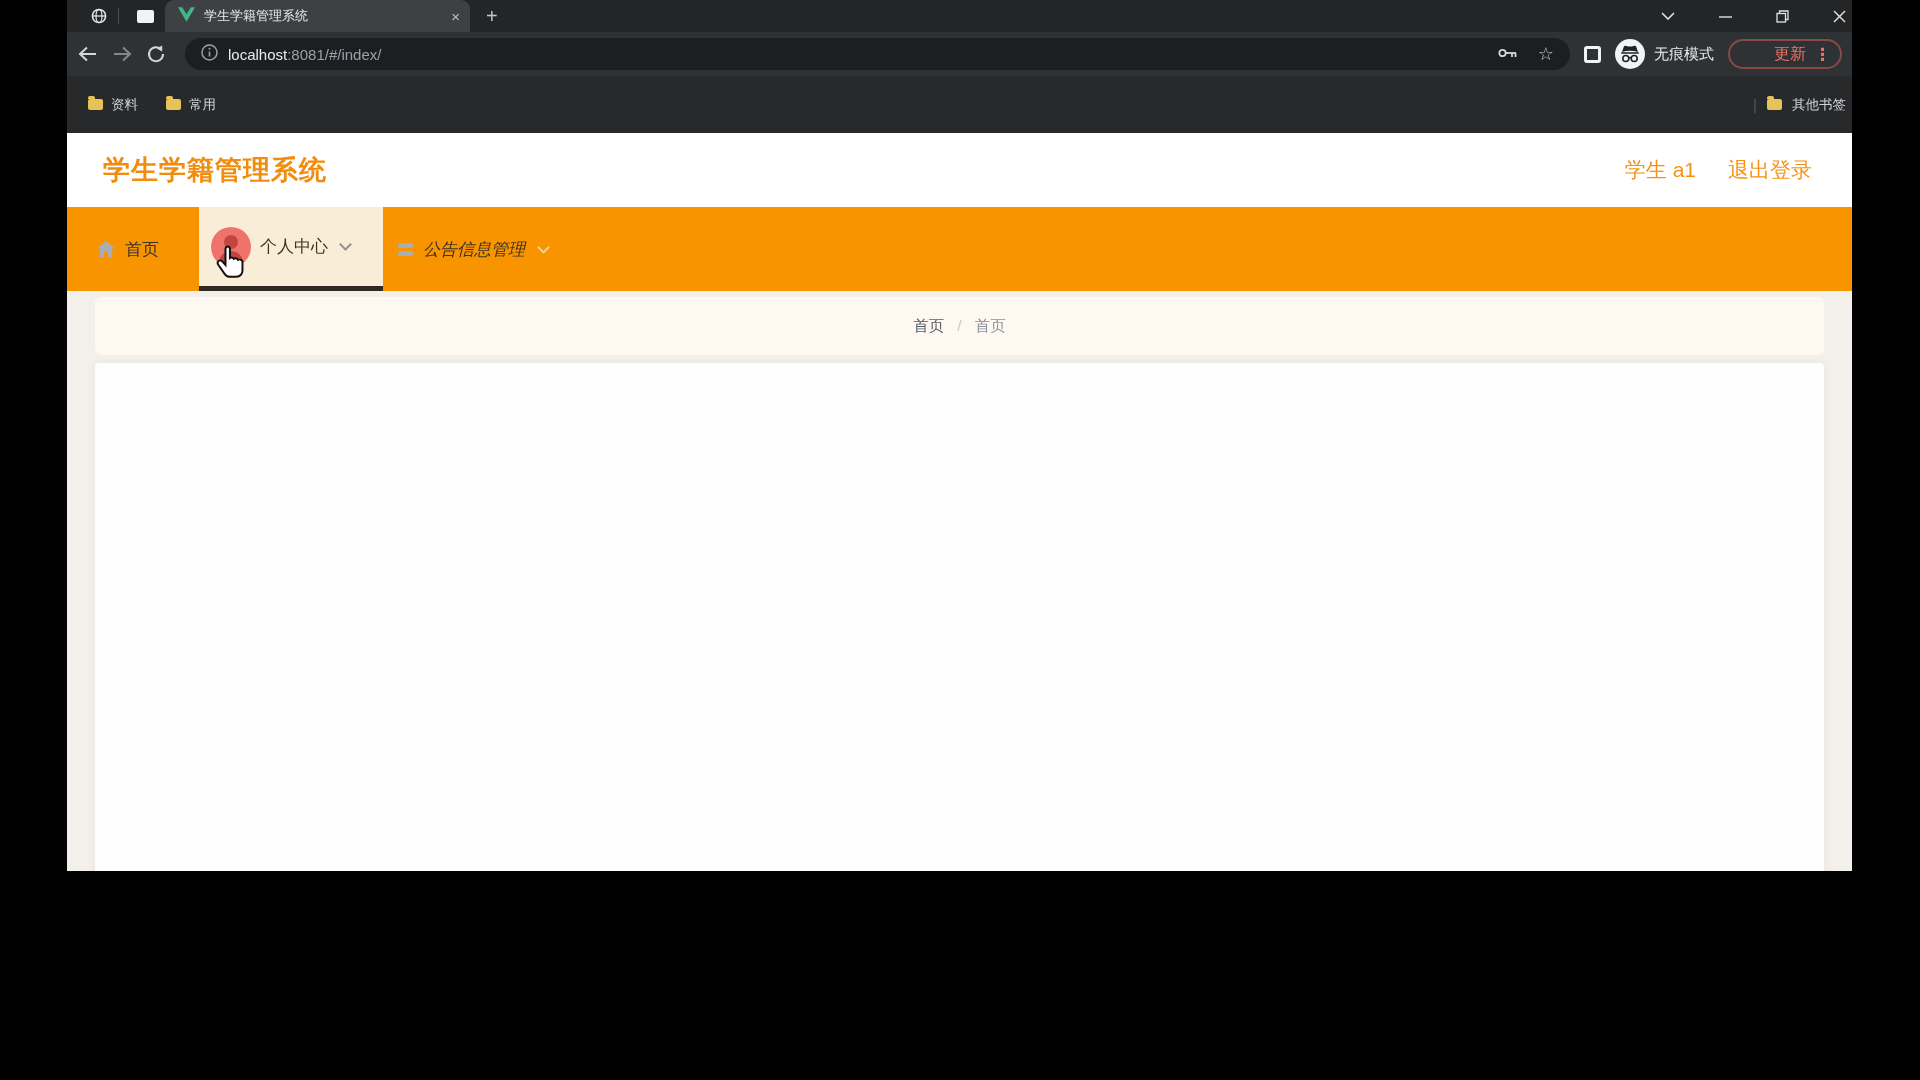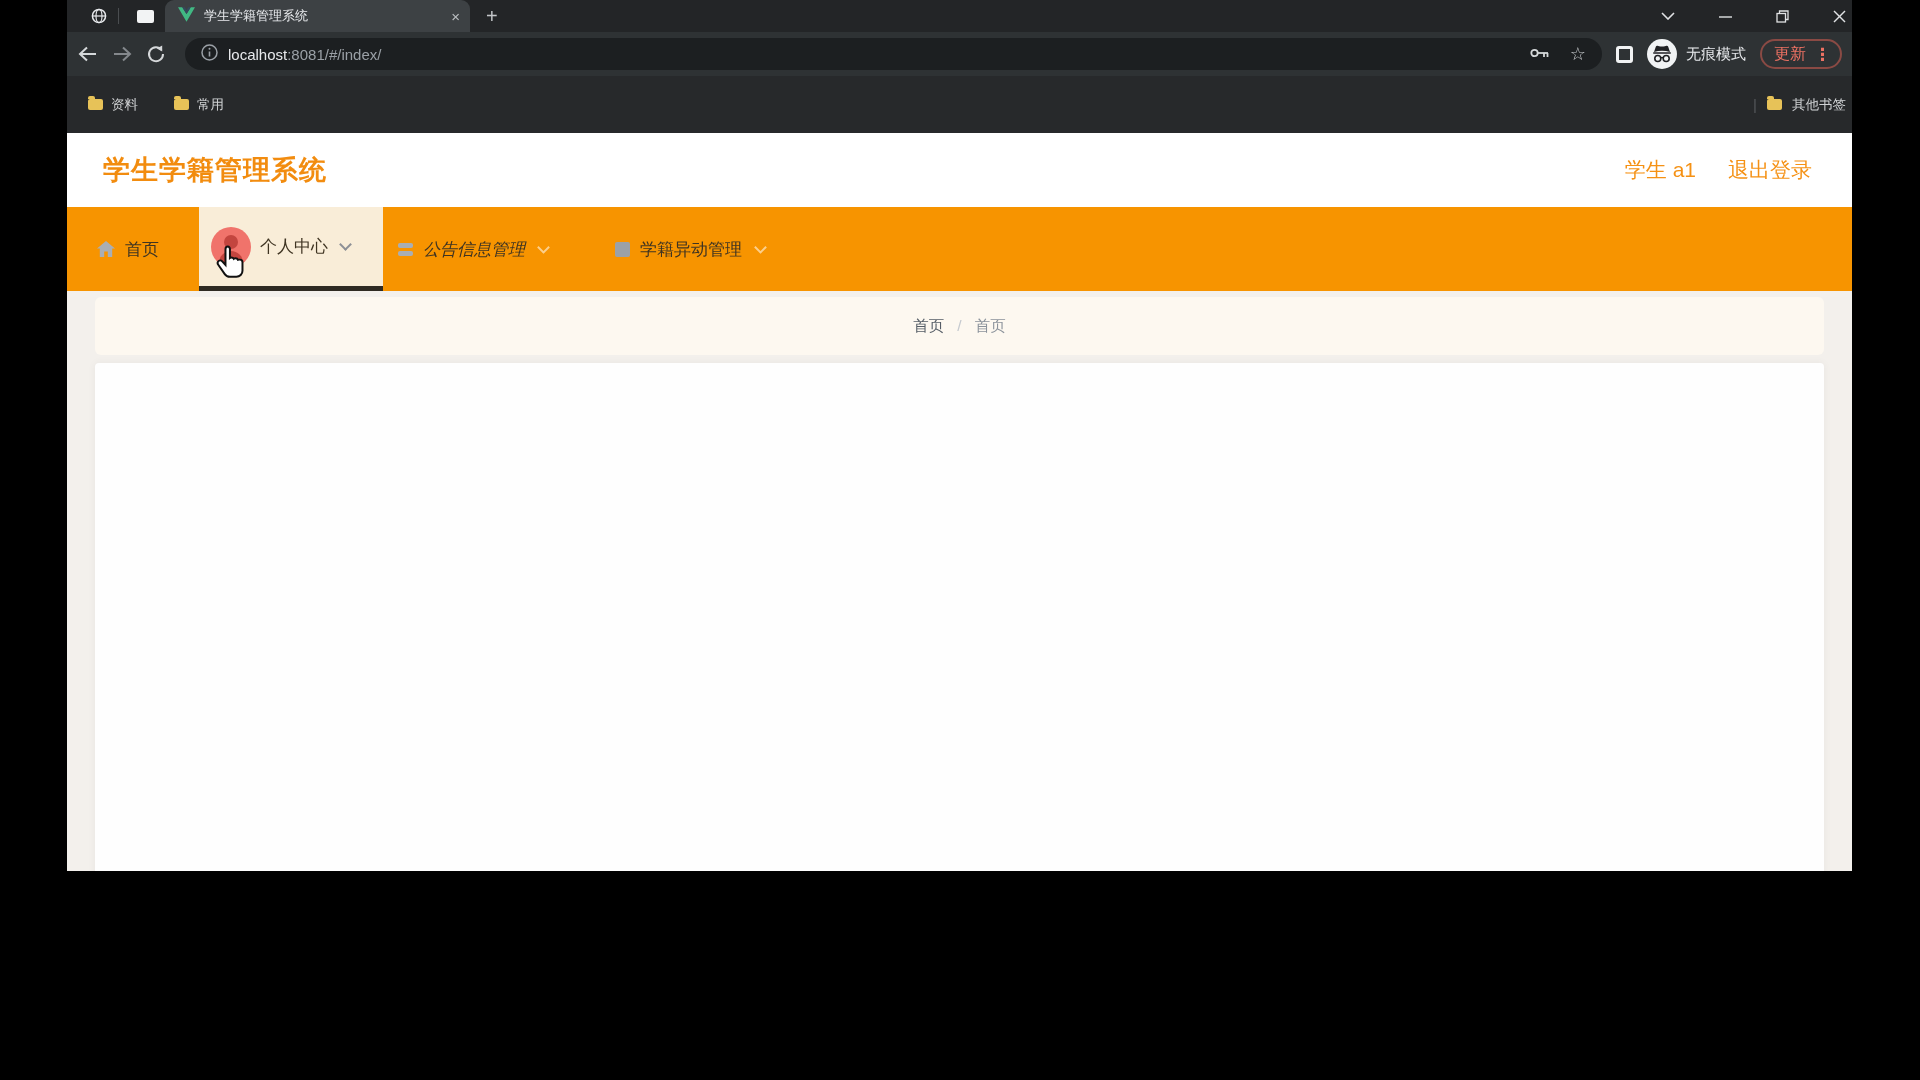--- a/index.html
+++ b/index.html
@@ -27,25 +27,25 @@
   .url-text{margin-left:10px;font-size:15px;white-space:nowrap;}
   .url-host{color:#e8eaed;font-weight:normal;}
   .url-rest{color:#9aa0a6;}
   .pill-spacer{flex:1;}
   .star{font-size:18px;color:#c8cbce;margin-left:20px;line-height:1;}
   .addr-right{display:flex;align-items:center;margin-left:14px;gap:14px;}
   .sidepanel{width:17px;height:17px;border:3px solid #f1f3f4;border-radius:3px;}
   .incog{display:flex;align-items:center;gap:9px;}
   .incog-label{font-size:15px;color:#e8eaed;white-space:nowrap;}
   .update-pill{height:30px;border:2px solid #8a4a44;border-radius:16px;display:flex;align-items:center;padding:0 9px 0 12px;gap:8px;}
-  .update-label{font-size:16px;color:#ec7163;white-space:nowrap;}
+  .update-label{font-size:16px;color:#ec7163;white-space:nowrap;margin-left:32px;}
   .more-dots{font-size:17px;color:#ec7163;font-weight:bold;line-height:1;}
 
   
-  .bookbar{position:relative;height:57px;background:#27292b;display:flex;align-items:center;padding-left:21px;gap:36px;font-size:13.5px;color:#d0d2d4;}
+  .bookbar{position:relative;height:57px;background:#27292b;display:flex;align-items:center;padding-left:21px;gap:28px;font-size:13.5px;color:#d0d2d4;}
   .bm{display:flex;align-items:center;gap:8px;}
   .folder{position:relative;width:15px;height:11px;background:#e7c258;border-radius:2px;}
   .folder::before{content:"";position:absolute;top:-3px;left:0;width:7px;height:3px;background:#e7c258;border-radius:2px 2px 0 0;}
   .bookbar-right{position:absolute;right:6px;display:flex;align-items:center;gap:10px;}
   .bm-pipe{color:#55585b;font-size:15px;}
 
   
   .appheader{position:relative;height:74px;background:#fff;display:flex;align-items:center;}
   .app-title{margin-left:36px;font-size:27px;font-weight:bold;color:#f28c0f;letter-spacing:1px;}
   .header-right{position:absolute;right:40px;display:flex;align-items:center;gap:32px;font-size:21px;color:#f59114;}
@@ -235,27 +235,20 @@
         </span>
       </div>
       <div class="nav-item" style="left:331px;font-style:italic;">
         <span class="nicon navbars-icon">
             <i></i>
             <i></i>
           </span>
         <span>公告信息管理</span>
         <span class="chev faint"></span>
       </div>
-      <div class="nav-item" style="left:548px;">
-        <span class="nicon">
-            <span class="sq-icon"></span>
-          </span>
-        <span>学籍异动管理</span>
-        <span class="chev faint"></span>
-      </div>
     </div>
 
     <div class="pagebg">
       <div class="crumbband">
         <span class="crumb1">首页</span>
         <span class="crumb-sep">/</span>
         <span class="crumb2">首页</span>
       </div>
       <div class="card">
         <div class="watermark">专业毕业设计(</div>

